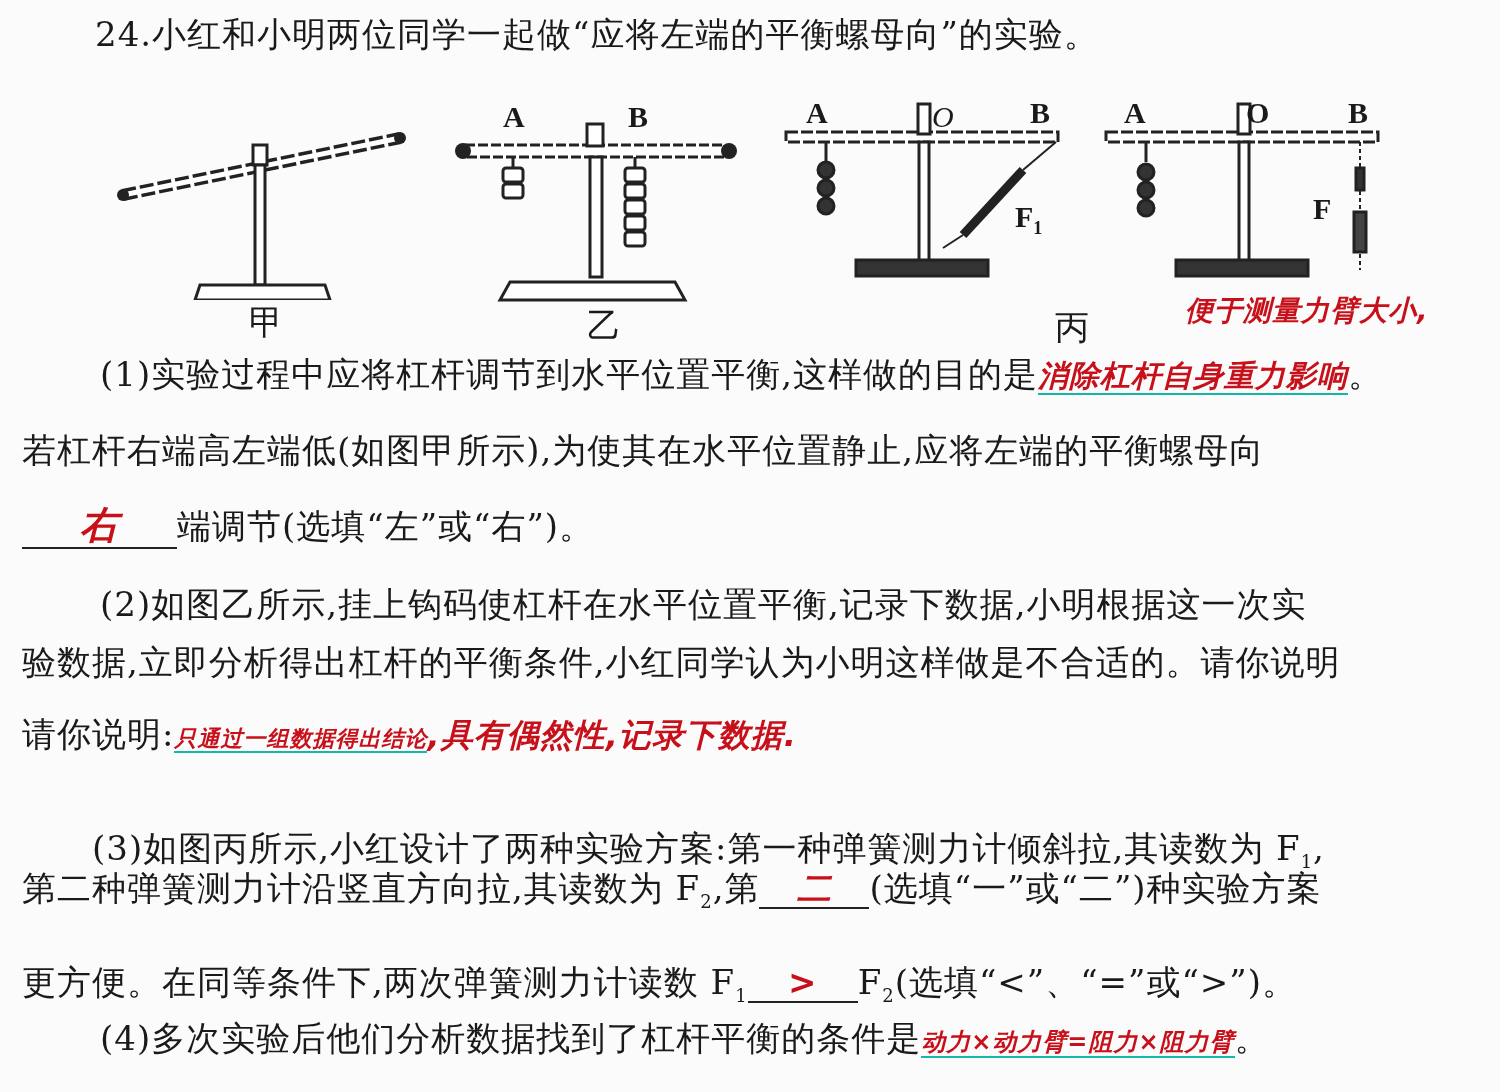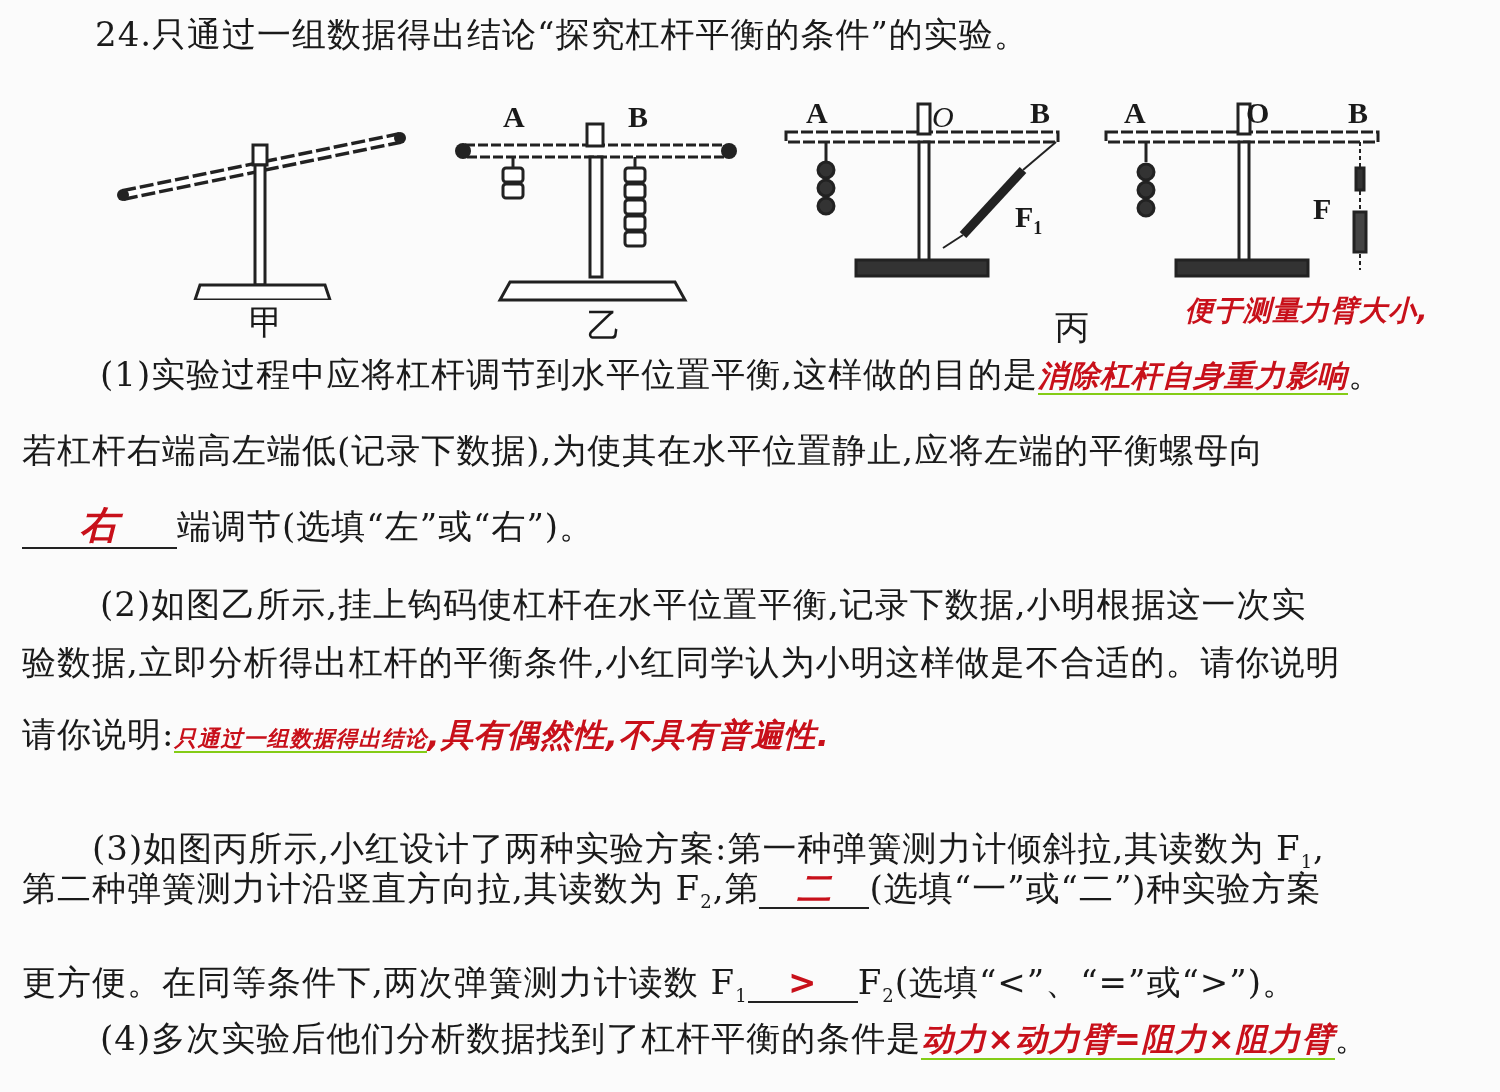--- a/index.html
+++ b/index.html
@@ -15,34 +15,34 @@
   }
   .hw {
     color: #c8101a;
     font-family: "DejaVu Sans", "Liberation Sans", sans-serif;
     font-weight: bold; font-style: italic;
   }
   .blank {
     display: inline-block; border-bottom: 2px solid #222;
     text-align: center; line-height: 1.1;
   }
-  .u { border-bottom: 2px solid #84cc16; }
+  .u { border-bottom: 2px solid #14b8a6; }
   sub { font-size: 18px; }
   .fig { position: absolute; }
   .fig svg { display: block; }
   .caption {
     position: absolute; font-size: 34px;
   }
   .lbl { position: absolute; font-size: 30px; font-weight: bold; font-family: "Liberation Serif", serif; }
 </style>
 </head>
 <body>
 
 <div class="line" style="top:12px; left:95px;">
-  <span>24.</span><span>只通过一组数据得出结论“探究杠杆平衡的条件”的实验。</span>
+  <span>24.</span><span>小红和小明两位同学一起做“应将左端的平衡螺母向”的实验。</span>
 </div>
 
 <div class="fig" style="left:115px; top:120px;">
   <svg width="300" height="180">
     <g stroke="#222" stroke-width="3" fill="none">
       <line x1="8" y1="75" x2="285" y2="18" stroke-width="12" stroke-dasharray="14 4"></line>
       <line x1="8" y1="75" x2="285" y2="18" stroke="#fff" stroke-width="5"></line>
       <rect x="138" y="25" width="14" height="20" fill="#fff"></rect>
       <rect x="140" y="45" width="10" height="120" fill="#fff"></rect>
       <path d="M85 165 L210 165 L215 180 L80 180 Z" fill="#fff"></path>
@@ -121,36 +121,36 @@
 <div class="lbl" style="left:1246px; top:96px;">O</div>
 <div class="lbl" style="left:1348px; top:96px;">B</div>
 <div class="lbl" style="left:1313px; top:192px;">F</div>
 <div class="caption" style="left:1055px; top:305px;">丙</div>
 
 <div class="line hw" style="left:1185px; top:292px; font-size:28px;">便于测量力臂大小,</div>
 
 <div class="line" style="top:352px; left:100px;">
   <span>(1)实验过程中应将杠杆调节到水平位置平衡,这样做的目的是</span><span class="hw u" style="font-size:30px;">消除杠杆自身重力影响</span><span>。</span>
 </div>
-<div class="line" style="top:428px; left:22px;">若杠杆右端高左端低(记录下数据),为使其在水平位置静止,应将左端的平衡螺母向</div>
+<div class="line" style="top:428px; left:22px;">若杠杆右端高左端低(如图甲所示),为使其在水平位置静止,应将左端的平衡螺母向</div>
 <div class="line" style="top:504px; left:22px;">
   <span class="blank hw" style="width:155px; font-size:38px;">右</span><span>端调节(选填“左”或“右”)。</span>
 </div>
 
 <div class="line" style="top:582px; left:100px;">(2)如图乙所示,挂上钩码使杠杆在水平位置平衡,记录下数据,小明根据这一次实</div>
 <div class="line" style="top:640px; left:22px;">验数据,立即分析得出杠杆的平衡条件,小红同学认为小明这样做是不合适的。请你说明</div>
 <div class="line" style="top:712px; left:22px;">
-  <span>请你说明:</span><span class="hw u" style="font-size:22px;">只通过一组数据得出结论</span><span class="hw" style="font-size:32px;">,具有偶然性,不具有普遍性.</span>
+  <span>请你说明:</span><span class="hw u" style="font-size:22px;">只通过一组数据得出结论</span><span class="hw" style="font-size:32px;">,具有偶然性,记录下数据.</span>
 </div>
 
 <div class="line" style="top:790px; left:92px;margin-top:36px;">
   <span>(3)如图丙所示,小红设计了两种实验方案:第一种弹簧测力计倾斜拉,其读数为 F</span><sub>1</sub><span>,</span>
 </div>
 <div class="line" style="top:866px; left:22px;">
   <span>第二种弹簧测力计沿竖直方向拉,其读数为 F</span><sub>2</sub><span>,第</span><span class="blank hw" style="width:110px;">二</span><span>(选填“一”或“二”)种实验方案</span>
 </div>
 <div class="line" style="top:942px; left:22px;margin-top:18px;">
   <span>更方便。在同等条件下,两次弹簧测力计读数 F</span><sub>1</sub><span class="blank hw" style="width:110px;">&gt;</span><span>F</span><sub>2</sub><span>(选填“&lt;”、“=”或“&gt;”)。</span>
 </div>
 
 <div class="line" style="top:1016px; left:100px;">
-  <span>(4)多次实验后他们分析数据找到了杠杆平衡的条件是</span><span class="hw u" style="font-size:32px;">动力×动力臂=阻力×阻力臂</span><span>。</span>
+  <span>(4)多次实验后他们分析数据找到了杠杆平衡的条件是</span><span class="hw u" style="font-size:24px;">动力×动力臂=阻力×阻力臂</span><span>。</span>
 </div>
 
 </body></html>

